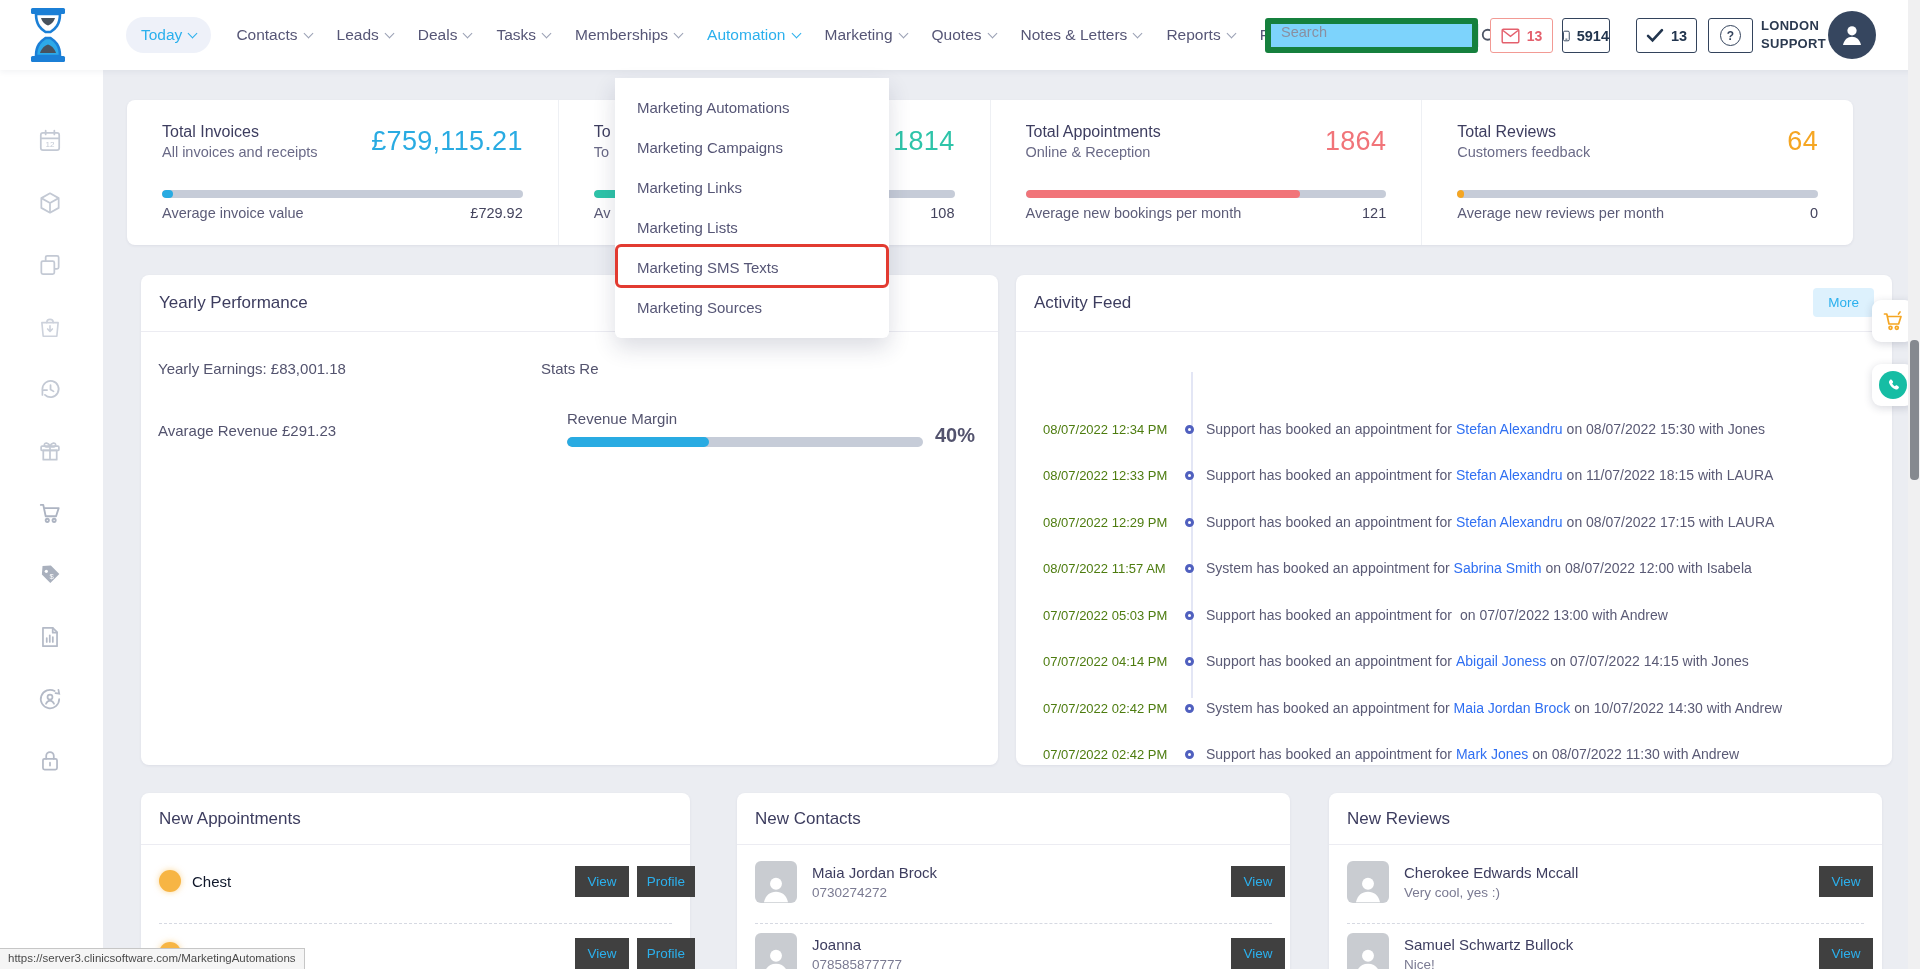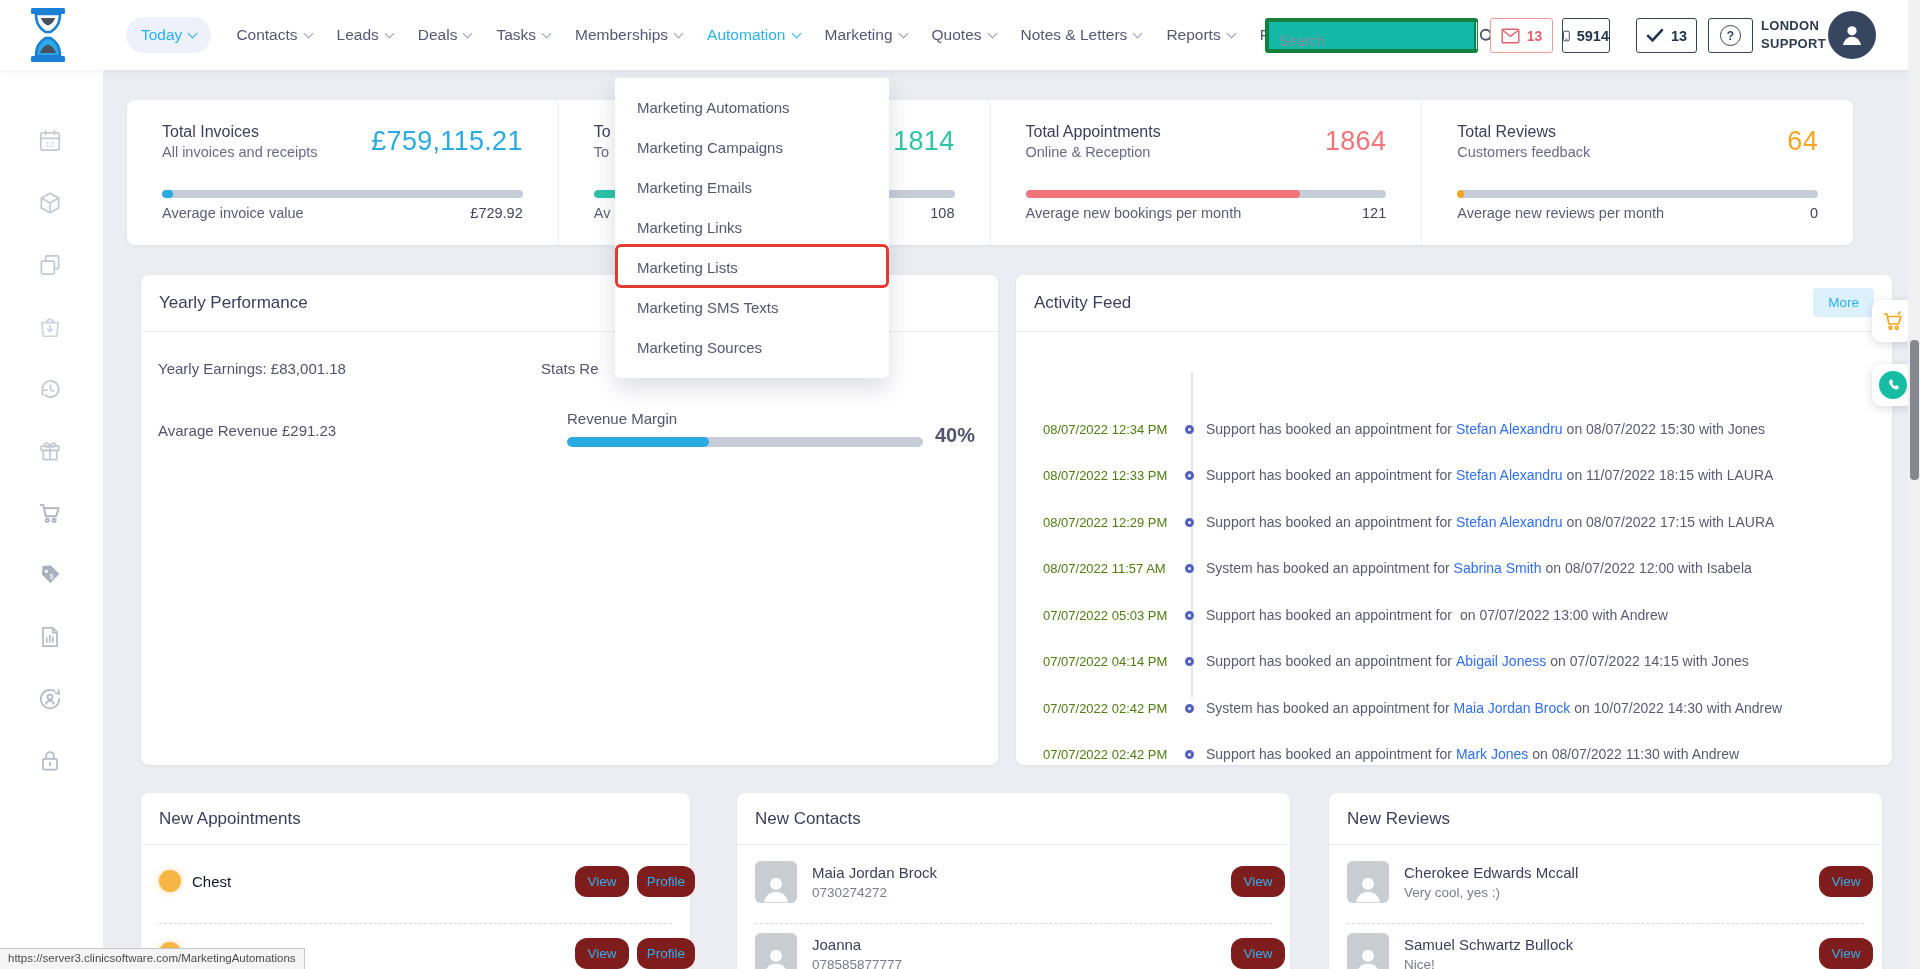--- a/index.html
+++ b/index.html
@@ -18,22 +18,22 @@
 
   nav { position:absolute; left:126px; top:0; height:70px; display:flex; align-items:center; gap:25px; }
   .nav-item { display:flex; align-items:center; gap:7px; font-size:15.5px; color:#565676; cursor:pointer; white-space:nowrap; }
   .nav-item .chev { width:7px; height:7px; border-right:1.6px solid #9aa0b4; border-bottom:1.6px solid #9aa0b4;
                     transform:rotate(45deg); margin-top:-4px; }
   .nav-item.pill { background:#eef1f9; border-radius:18px; padding:9px 15px; color:#2bb0ed; }
   .nav-item.pill .chev { border-color:#2bb0ed; }
   .nav-item.open { color:#2bb0ed; }
   .nav-item.open .chev { border-color:#2bb0ed; }
 
-  .search-box { position:absolute; left:1265px; top:18px; width:213px; height:35px; background:#14b8a6;
-                border:4px solid #15803d; border-radius:3px; display:flex; align-items:flex-end; }
+  .search-box { position:absolute; left:1265px; top:18px; width:213px; height:35px; background:#7dd3fc;
+                border:6px solid #15803d; border-radius:3px; display:flex; align-items:flex-start; }
   .search-box input { flex:1; border:none; outline:none; font-size:14.5px; padding:0 10px; color:#3d3d5f;
                       font-family:inherit; background:transparent; }
   .search-box input::placeholder { color:#8a8fa0; }
   .search-btn { width:44px; height:100%; border-left:1px solid #e3e6ec; display:flex; align-items:center; justify-content:center; cursor:pointer; }
 
   .hbadge { position:absolute; top:18px; height:35px; border-radius:3px; background:#fff; display:flex;
             align-items:center; justify-content:center; gap:7px; cursor:pointer; font-weight:bold; }
   .hbadge.mail  { left:1490px; width:63px; border:1px solid #f29a94; color:#e4606d; font-size:14px; }
   .hbadge.cell  { left:1562px; width:48px; border:1px solid #33435c; color:#22354e; font-size:14.5px; }
   .hbadge.check { left:1636px; width:61px; border:1px solid #33435c; color:#22354e; font-size:14.5px; }
@@ -104,22 +104,22 @@
   .list-row { position:absolute; left:18px; right:18px; height:58px; }
   .row-1 { top:68px; } .row-2 { top:140px; }
   .dash-div { position:absolute; left:18px; right:18px; top:130px; border-top:1px dashed #d6d9e2; }
   .dot { position:absolute; left:0; top:9px; width:22px; height:22px; border-radius:50%; background:#f7b544;
          box-shadow:0 0 6px rgba(247,181,68,.55); }
   .appt-label { position:absolute; left:33px; top:12px; font-size:15px; color:#0f172a; }
   .ph-avatar { position:absolute; left:0; top:0; width:42px; height:42px; border-radius:6px; background:#c9ccd1;
                overflow:hidden; display:flex; align-items:flex-end; justify-content:center; }
   .p-name  { position:absolute; left:57px; top:3px;  font-size:15px;   color:#3d3d5f; white-space:nowrap; }
   .p-sub   { position:absolute; left:57px; top:24px; font-size:13.5px; color:#7a7a92; white-space:nowrap; }
-  .lite-btn { position:absolute; top:5px; height:31px; background:#7f1d1d; color:#2bb0ed; font-size:13.5px;
-              border:none; border-radius:12px; cursor:pointer; font-family:inherit; }
+  .lite-btn { position:absolute; top:5px; height:31px; background:#404040; color:#2bb0ed; font-size:13.5px;
+              border:none; border-radius:0; cursor:pointer; font-family:inherit; }
   .appts .view-btn { left:416px; width:54px; } .appts .profile-btn { left:478px; width:58px; }
   .contacts .view-btn { left:476px; width:54px; }
   .reviews  .view-btn { left:472px; width:54px; }
 
   
   .dropdown { position:absolute; left:615px; top:78px; width:274px; background:#fff; border-radius:0 0 6px 6px;
               box-shadow:0 10px 22px rgba(40,45,80,.16); padding:10px 0; z-index:60; }
   .dd-item { height:40px; line-height:40px; padding-left:22px; font-size:15px; color:#565676; cursor:pointer; white-space:nowrap; }
   .dd-highlight { position:absolute; left:0; right:0; top:166px; height:44px; border:3px solid #e23b31;
                   border-radius:6px; pointer-events:none; }
@@ -513,21 +513,20 @@
     </span>
     <span class="p-name">Samuel Schwartz Bullock</span>
     <span class="p-sub">Nice!</span>
     <button class="lite-btn view-btn">View</button>
   </div>
 </section>
 
 <div class="dropdown">
   <div class="dd-item">Marketing Automations</div>
   <div class="dd-item">Marketing Campaigns</div>
-  <div class="dd-item">Marketing Emails</div>
   <div class="dd-item">Marketing Links</div>
   <div class="dd-item">Marketing Lists</div>
   <div class="dd-item">Marketing SMS Texts</div>
   <div class="dd-item">Marketing Sources</div>
   <div class="dd-highlight"></div>
 </div>
 
 <div class="float-btn float-cart">
   <svg width="24" height="24" viewBox="0 0 24 24" fill="none" stroke="#f5a623" stroke-width="1.7" stroke-linecap="round" stroke-linejoin="round">
     <path d="M3.5 5h2.3L8 15h9.6l2.4-7.5H7"></path>

